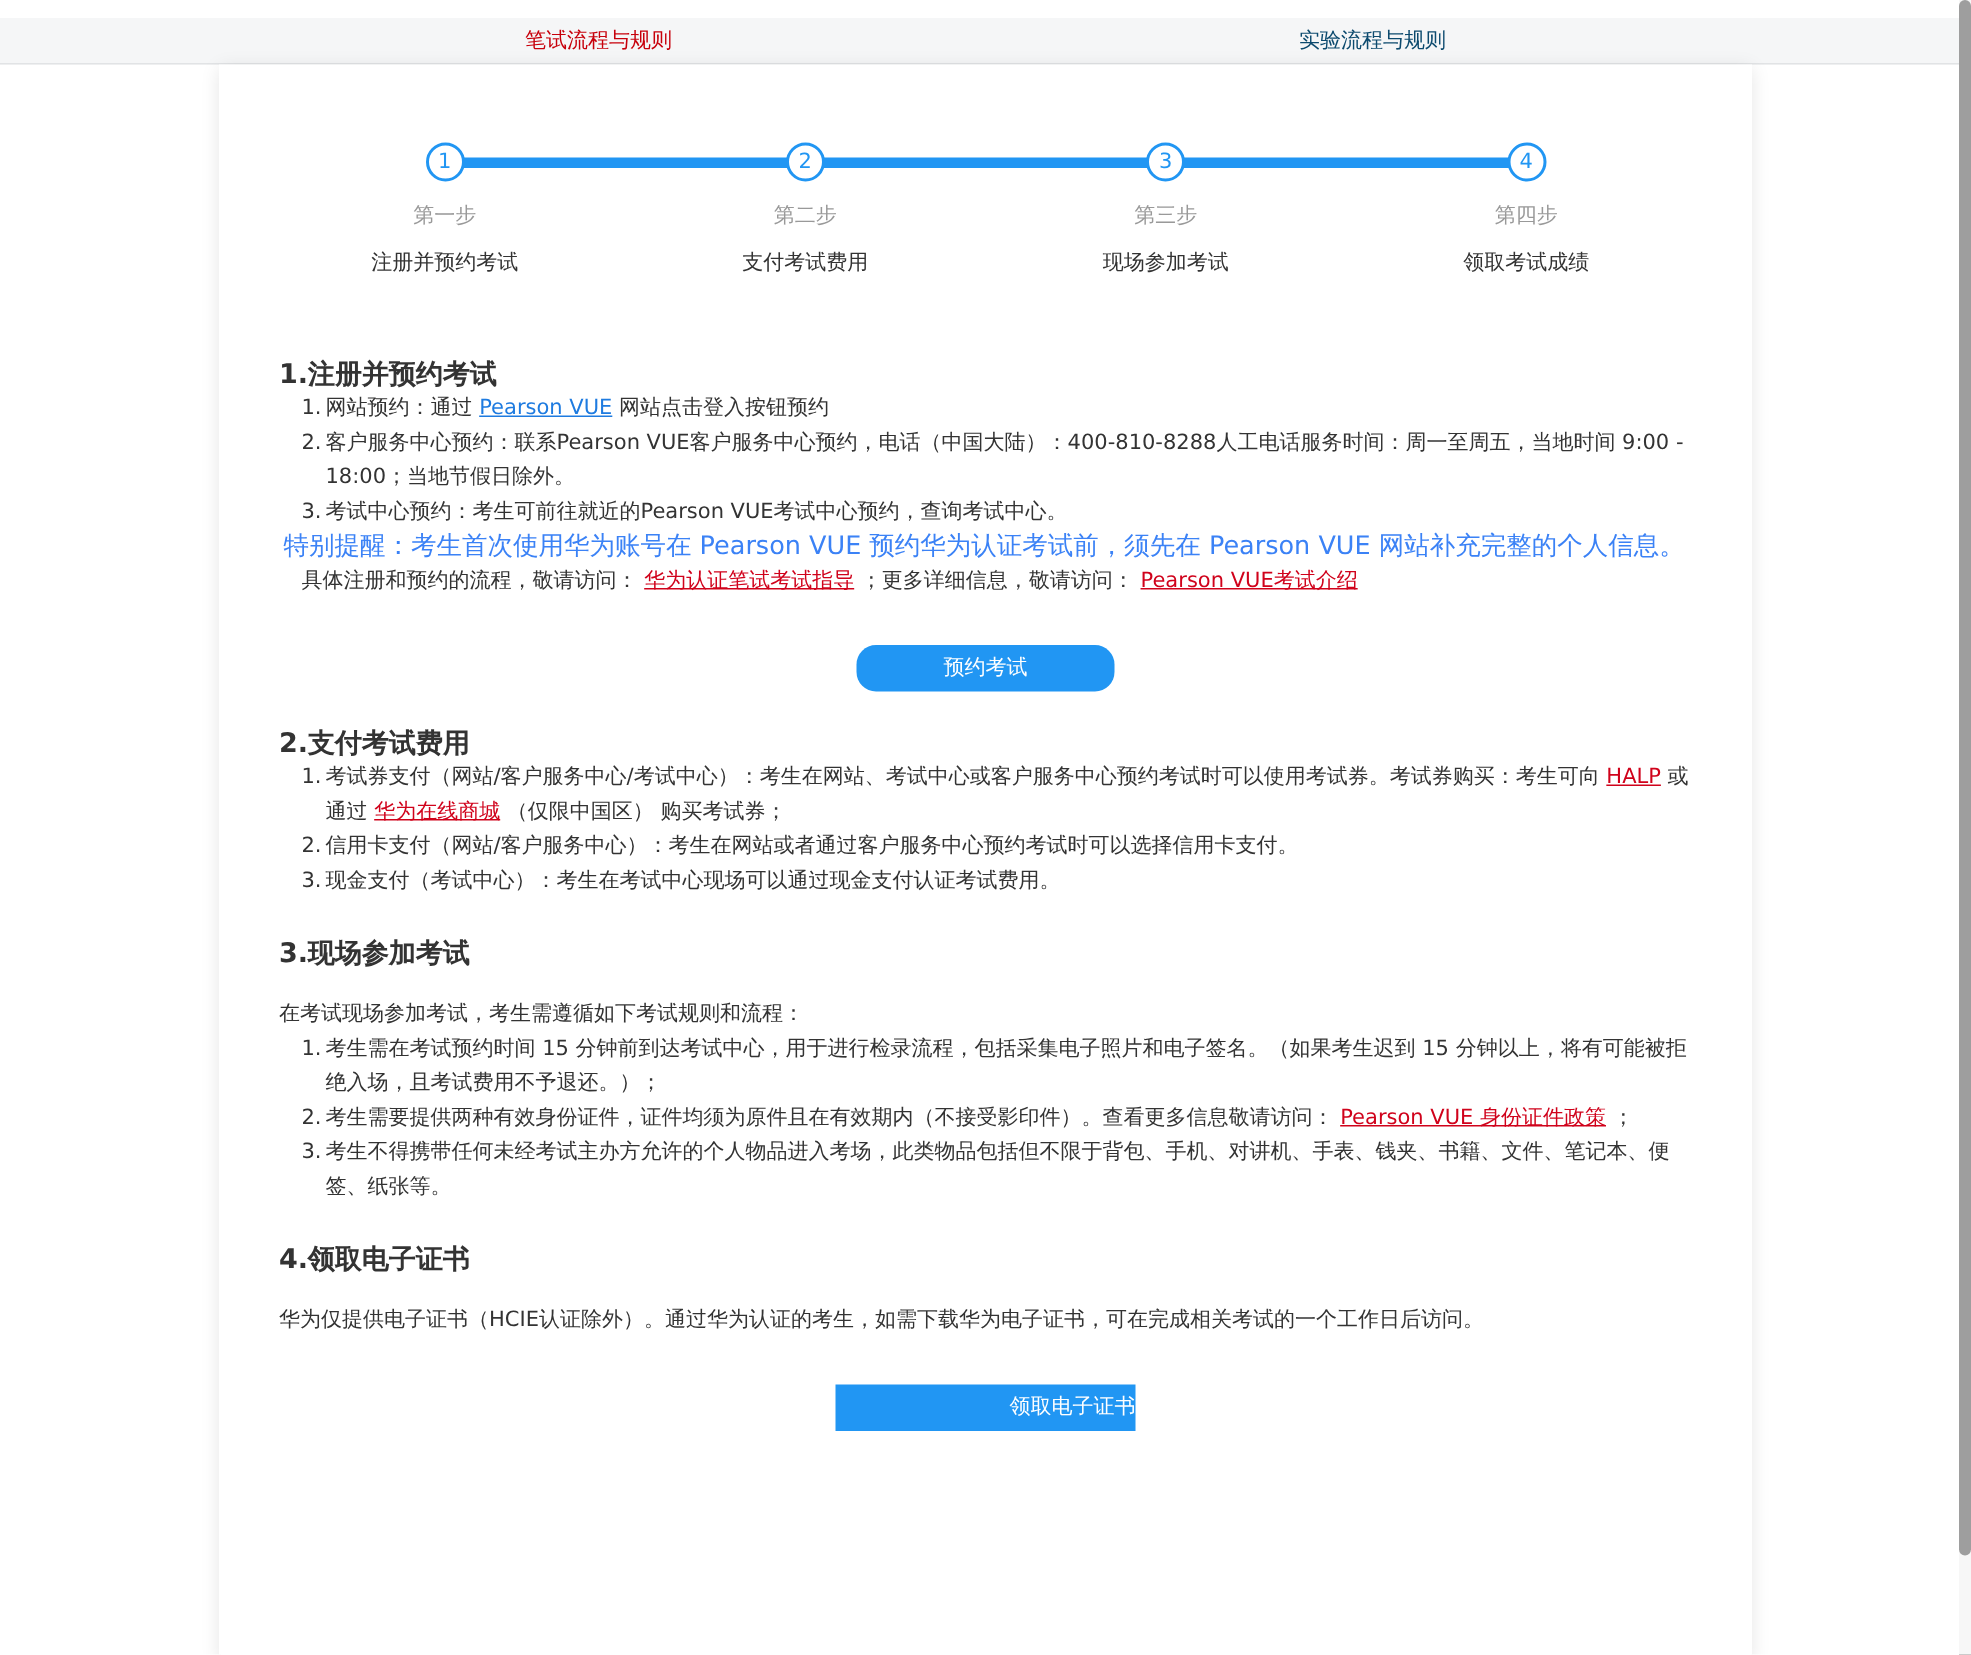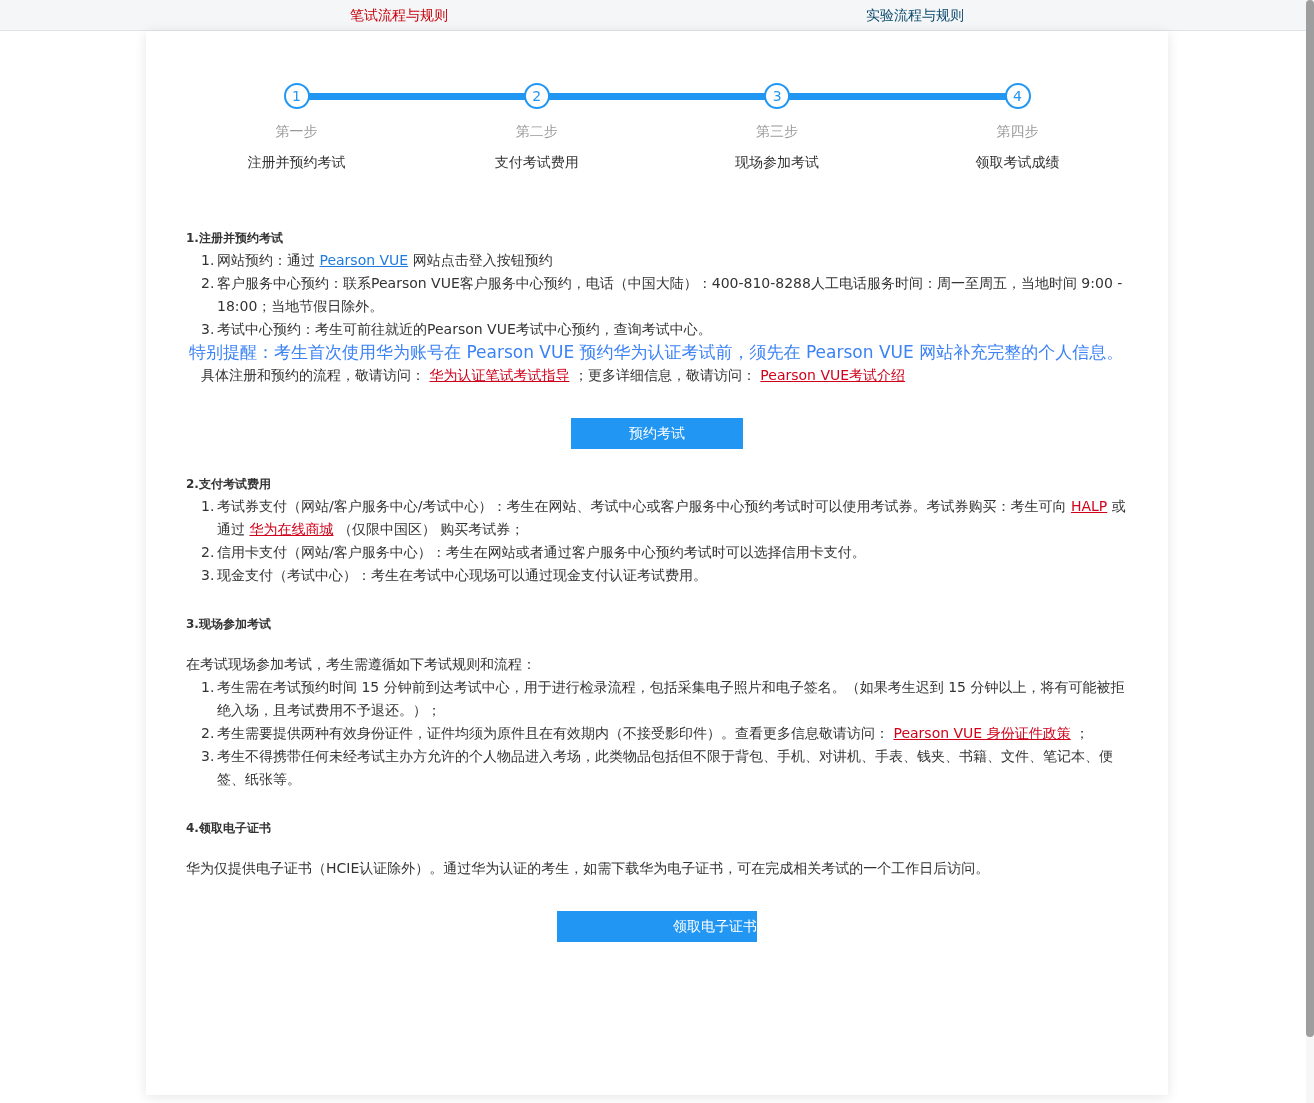--- a/index.html
+++ b/index.html
@@ -10,21 +10,21 @@
     color: #333333;
     overflow: hidden;
   }
   
   .topbar {
     height: 31px;
     background: #f5f6f7;
     border-bottom: 1px solid #e1e3e5;
   }
   .topbar-inner {
-    width: 1022px; margin: 0 auto;
+    width: 1022px; margin: 12px auto;
     display: flex; height: 30px; gap: 10px;
   }
   .tab {
     flex: 1; text-align: center;
     font-size: 14px; line-height: 30px;
     cursor: pointer; color: #0c4a6e;
   }
   .tab.active { color: #c7000b; }
   
   .card {
@@ -66,21 +66,21 @@
     border-radius: 50%;
     background: #ffffff;
     color: #2196f3;
     font-size: 14px; line-height: 22px;
     position: relative; z-index: 1;
   }
   .step-label { margin-top: 14px; font-size: 14px; color: #999999; }
   .step-title { margin-top: 13px; font-size: 14px; color: #333333; }
   
   .section-heading {
-    font-size: 12px; font-weight: bold; color: #333333;
+    font-size: 18px; font-weight: bold; color: #333333;
     line-height: 22px; margin-top: 26px;
   }
   .mt-54 { margin-top: 54px; }
   .mt-40 { margin-top: 24px; }
   .section-intro { margin-top: 18px; font-size: 14px; line-height: 23px; }
   ol.rule-list { list-style: none; margin: 0; padding: 0 0 0 15px; }
   ol.rule-list li { display: flex; font-size: 14px; line-height: 23px; }
   .li-num { flex: none; width: 16px; }
   .li-body { flex: 1; }
   .reminder {
@@ -95,21 +95,21 @@
   .btn-row-1 { margin-top: 31px; }
   .btn-row-2 { margin-top: 31px; }
   .primary-btn {
     display: inline-block;
     border: none; cursor: pointer;
     background: #2196f3; color: #ffffff;
     font-size: 14px; line-height: 31px;
     height: 31px; padding: 0;
     font-family: inherit;
   }
-  .btn-book { width: 172px; }
+  .btn-book { width: 172px; border-radius: 13px; }
   .btn-cert { width: 200px; text-align: right; }
   
   .scrollbar-track {
     position: fixed; top: 0; right: 0;
     width: 8px; height: 1103px;
     background: #f7f7f7; z-index: 10;
   }
   .scrollbar-thumb {
     position: absolute; top: 0; right: 0;
     width: 8px; height: 94%;

